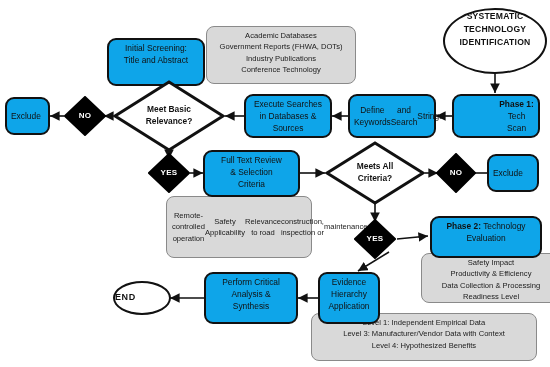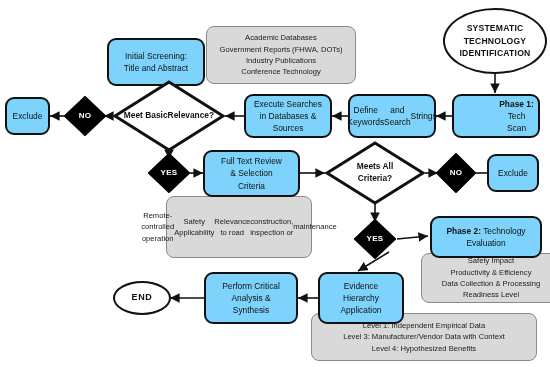--- a/index.html
+++ b/index.html
@@ -21,28 +21,27 @@
     top: 0;
     width: 550px;
     height: 367px;
     pointer-events: none;
   }
   .node {
     position: absolute;
     box-sizing: border-box;
     display: flex;
     align-items: center;
-    justify-content: center;
     text-align: center;
     color: #111111;
     z-index: 2;
   }
   
   .proc {
-    background: #7dd3fc;
+    background: #0ea5e9;
     border: 2px solid #111111;
     border-radius: 9px;
     font-size: 8.4px;
     line-height: 1.45;
     padding: 2px 4px;
   }
   
   .note {
     background: #d9d9d9;
     border: 1.2px solid #8a8a8a;
@@ -182,21 +181,21 @@
 
   <div class="node proc" style="left:107px; top:38px; width:98px; height:48px; flex-direction:column;">
     <span>Initial Screening:</span>
     <span>Title and Abstract</span>
   </div>
 
   <div class="diamond-wrap" style="left:113px; top:80px; width:112px; height:72px;">
     <svg class="diamond-shape" viewBox="0 0 112 72" preserveAspectRatio="none">
       <polygon points="56,2 110,36 56,70 2,36" fill="#ffffff" stroke="#111111" stroke-width="3"></polygon>
     </svg>
-    <div class="diamond-label" style="flex-direction:row;">
+    <div class="diamond-label" style="flex-direction:column;">
       <span>Meet Basic</span>
       <span>Relevance?</span>
     </div>
   </div>
 
   <div class="diamond-wrap" style="left:64px; top:96px; width:42px; height:40px;">
     <svg class="diamond-shape" viewBox="0 0 42 40" preserveAspectRatio="none">
       <polygon points="21,1 41,20 21,39 1,20" fill="#000000" stroke="#000000" stroke-width="2"></polygon>
     </svg>
     <div class="diamond-label inv">
@@ -270,21 +269,21 @@
     <span>Evaluation</span>
   </div>
 
   <div class="node note" style="left:421px; top:253px; width:140px; height:50px; flex-direction:column;">
     <span>Safety Impact</span>
     <span>Productivity &amp; Efficiency</span>
     <span>Data Collection &amp; Processing</span>
     <span>Readiness Level</span>
   </div>
 
-  <div class="node proc" style="left:318px; top:272px; width:86px; height:52px; flex-direction:column;">
+  <div class="node proc" style="left:318px; top:272px; width:62px; height:52px; flex-direction:column;">
     <span>Evidence</span>
     <span>Hierarchy</span>
     <span>Application</span>
   </div>
 
   <div class="node note" style="left:311px; top:313px; width:226px; height:48px; flex-direction:column;">
     <span>Level 1: Independent Empirical Data</span>
     <span>Level 3: Manufacturer/Vendor Data with Context</span>
     <span>Level 4: Hypothesized Benefits</span>
   </div>

